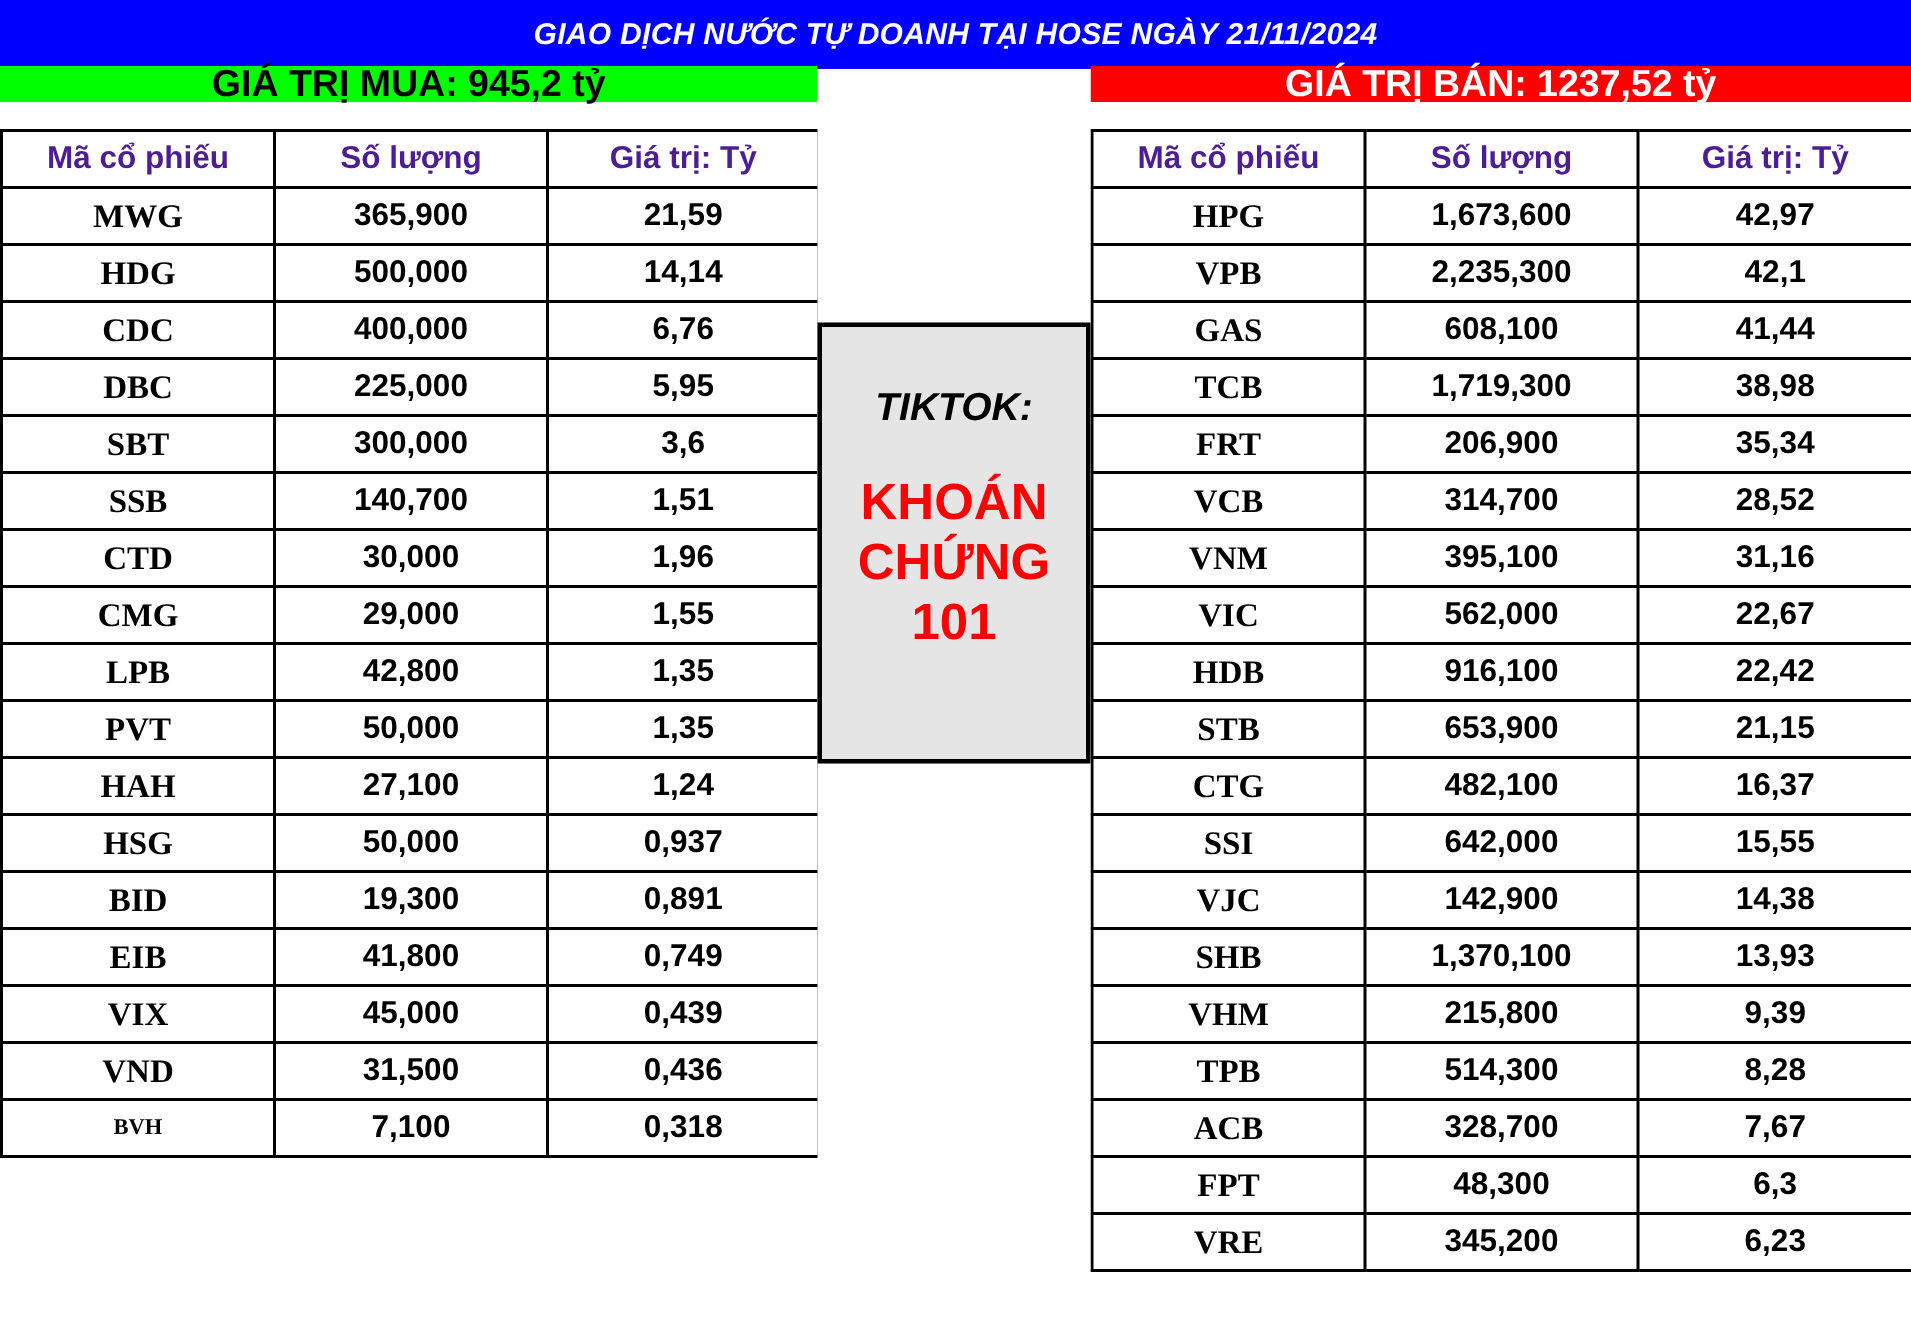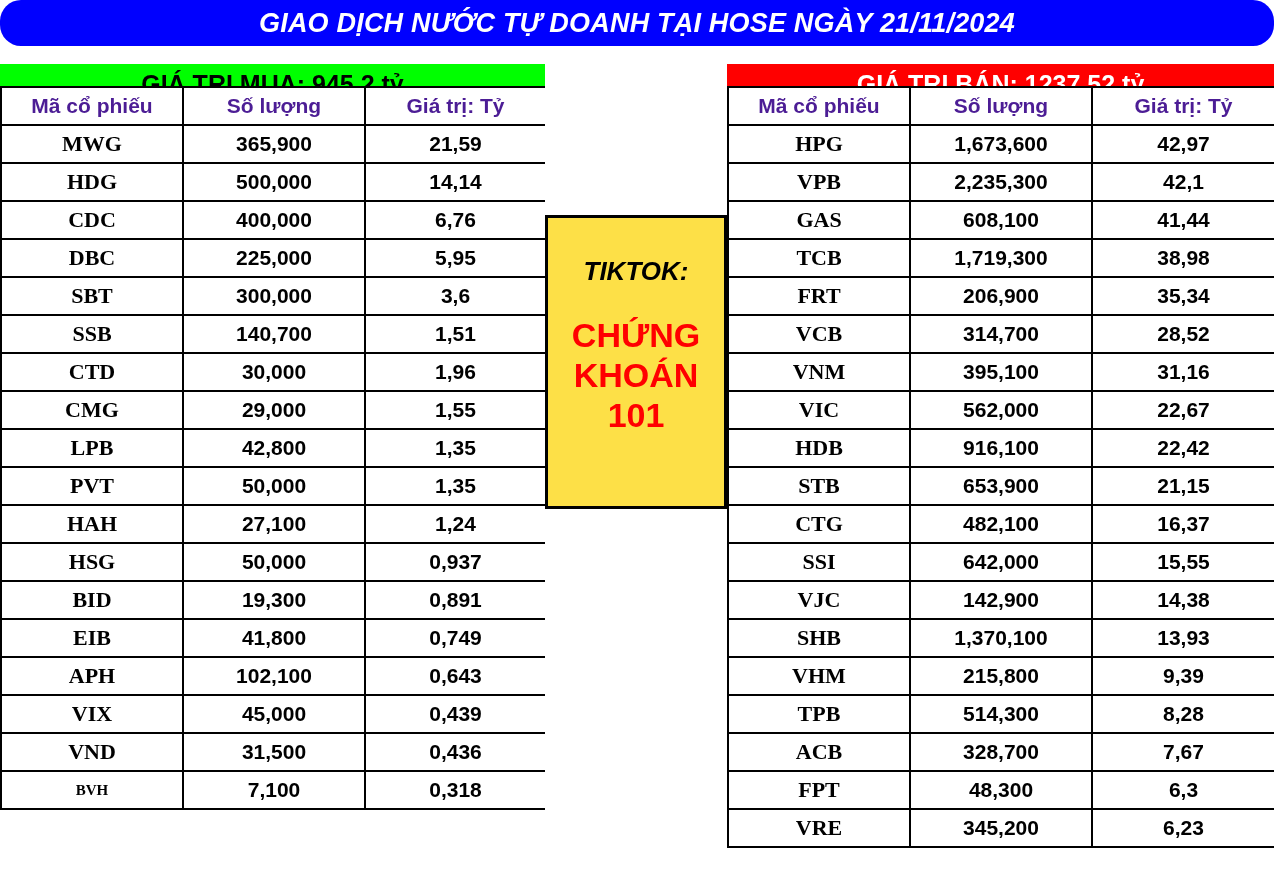--- a/index.html
+++ b/index.html
@@ -24,31 +24,30 @@
     width: 1274px;
     height: 46px;
     background: #0000ff;
     color: #ffffff;
     display: flex;
     align-items: center;
     justify-content: center;
     font-family: "Liberation Sans", sans-serif;
     font-weight: bold;
     font-style: italic;
-    font-size: 27px;
+    font-size: 20px;
     letter-spacing: 0.2px;
     white-space: nowrap;
-    border-radius: 21px;
   }
 
   
   .band {
     position: absolute;
-    top: 64px;
-    height: 40px;
+    top: 44px;
+    height: 24px;
     display: flex;
     align-items: center;
     justify-content: center;
     font-family: "Liberation Sans", sans-serif;
     font-weight: bold;
     font-size: 25px;
     white-space: nowrap;
   }
   .band-buy {
     left: 0;
@@ -119,21 +118,21 @@
     height: 840px;
     background: #ffffff;
   }
   .center-box {
     position: absolute;
     left: 0;
     top: 169px;
     width: 182px;
     height: 294px;
     border: 3px solid #000000;
-    background: #fde047;
+    background: #e5e5e5;
     display: flex;
     flex-direction: column;
     align-items: center;
     justify-content: flex-start;
     padding-top: 38px;
   }
   .tiktok-label {
     font-family: "Liberation Sans", sans-serif;
     font-style: italic;
     font-weight: bold;
@@ -239,25 +238,20 @@
           <td class="sym">BID</td>
           <td class="num">19,300</td>
           <td class="num">0,891</td>
         </tr>
         <tr>
           <td class="sym">EIB</td>
           <td class="num">41,800</td>
           <td class="num">0,749</td>
         </tr>
         <tr>
-          <td class="sym">APH</td>
-          <td class="num">102,100</td>
-          <td class="num">0,643</td>
-        </tr>
-        <tr>
           <td class="sym">VIX</td>
           <td class="num">45,000</td>
           <td class="num">0,439</td>
         </tr>
         <tr>
           <td class="sym">VND</td>
           <td class="num">31,500</td>
           <td class="num">0,436</td>
         </tr>
         <tr>
@@ -377,20 +371,20 @@
           <td class="num">345,200</td>
           <td class="num">6,23</td>
         </tr>
       </tbody>
   </table>
 
   <div class="center-panel">
     <div class="center-box">
       <div class="tiktok-label">TIKTOK:</div>
       <div class="brand">
+        <div>KHOÁN</div>
         <div>CHỨNG</div>
-        <div>KHOÁN</div>
         <div>101</div>
       </div>
     </div>
   </div>
 
 </div>
 
 </body></html>

